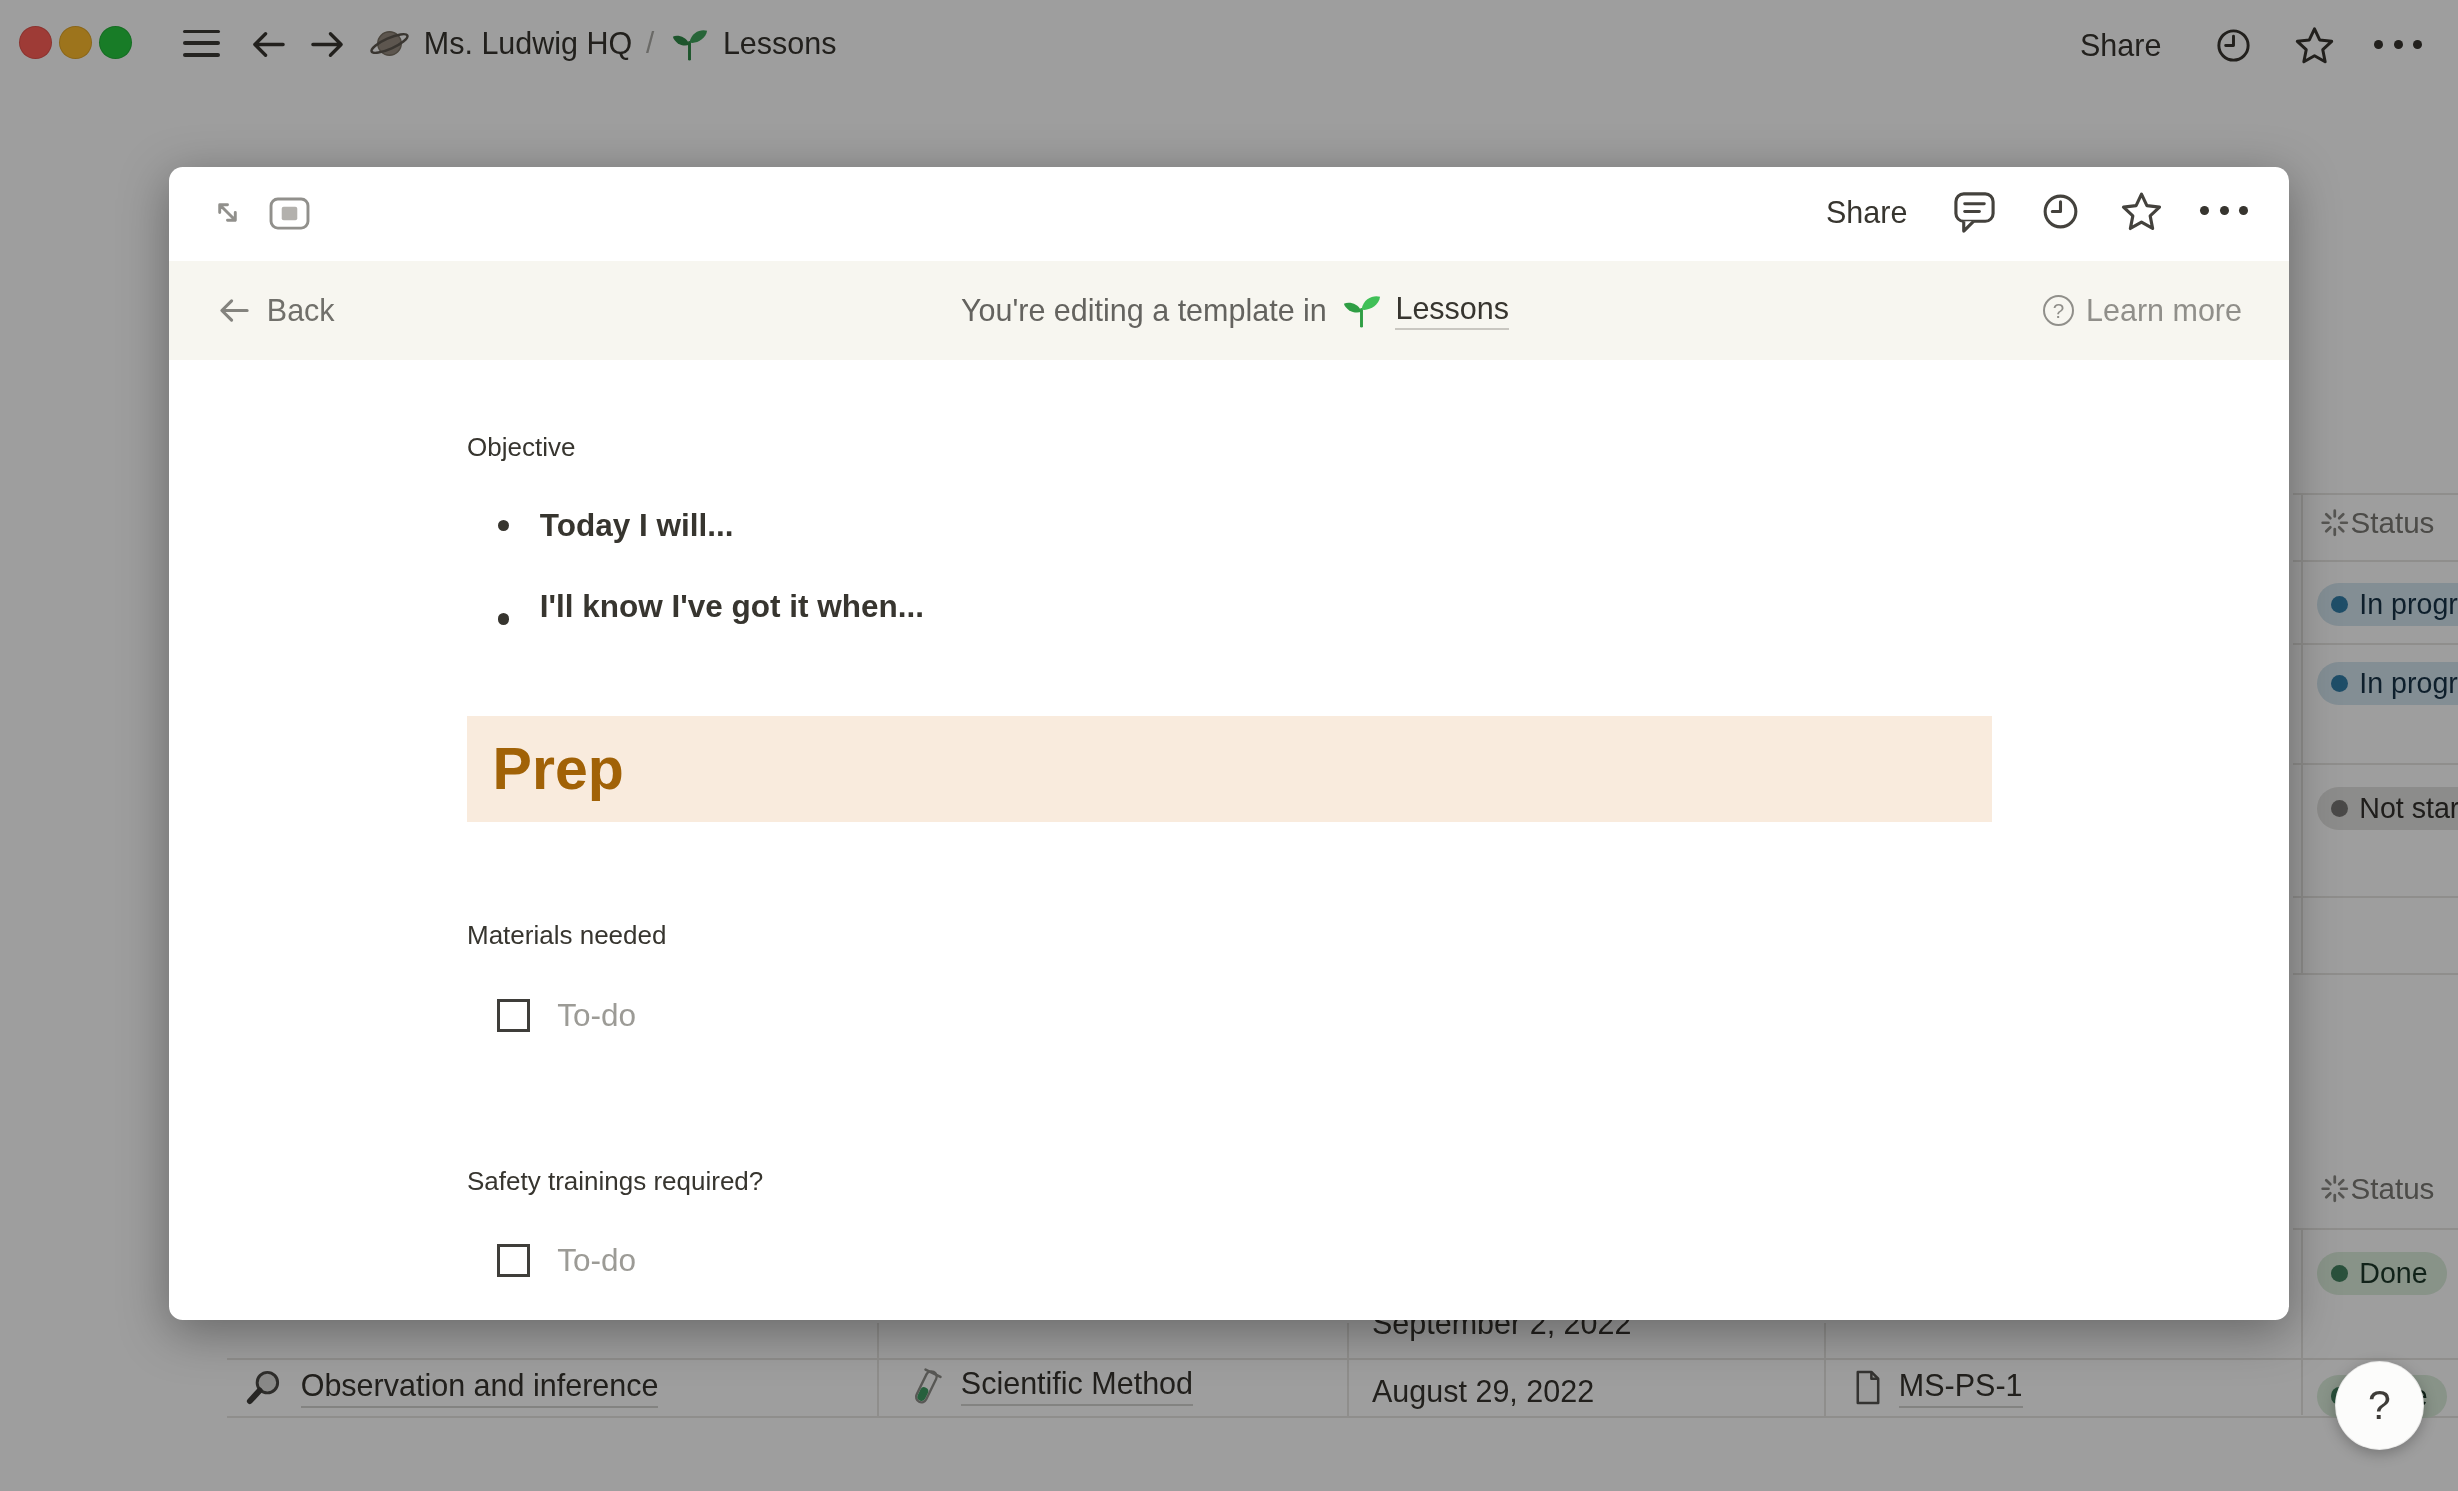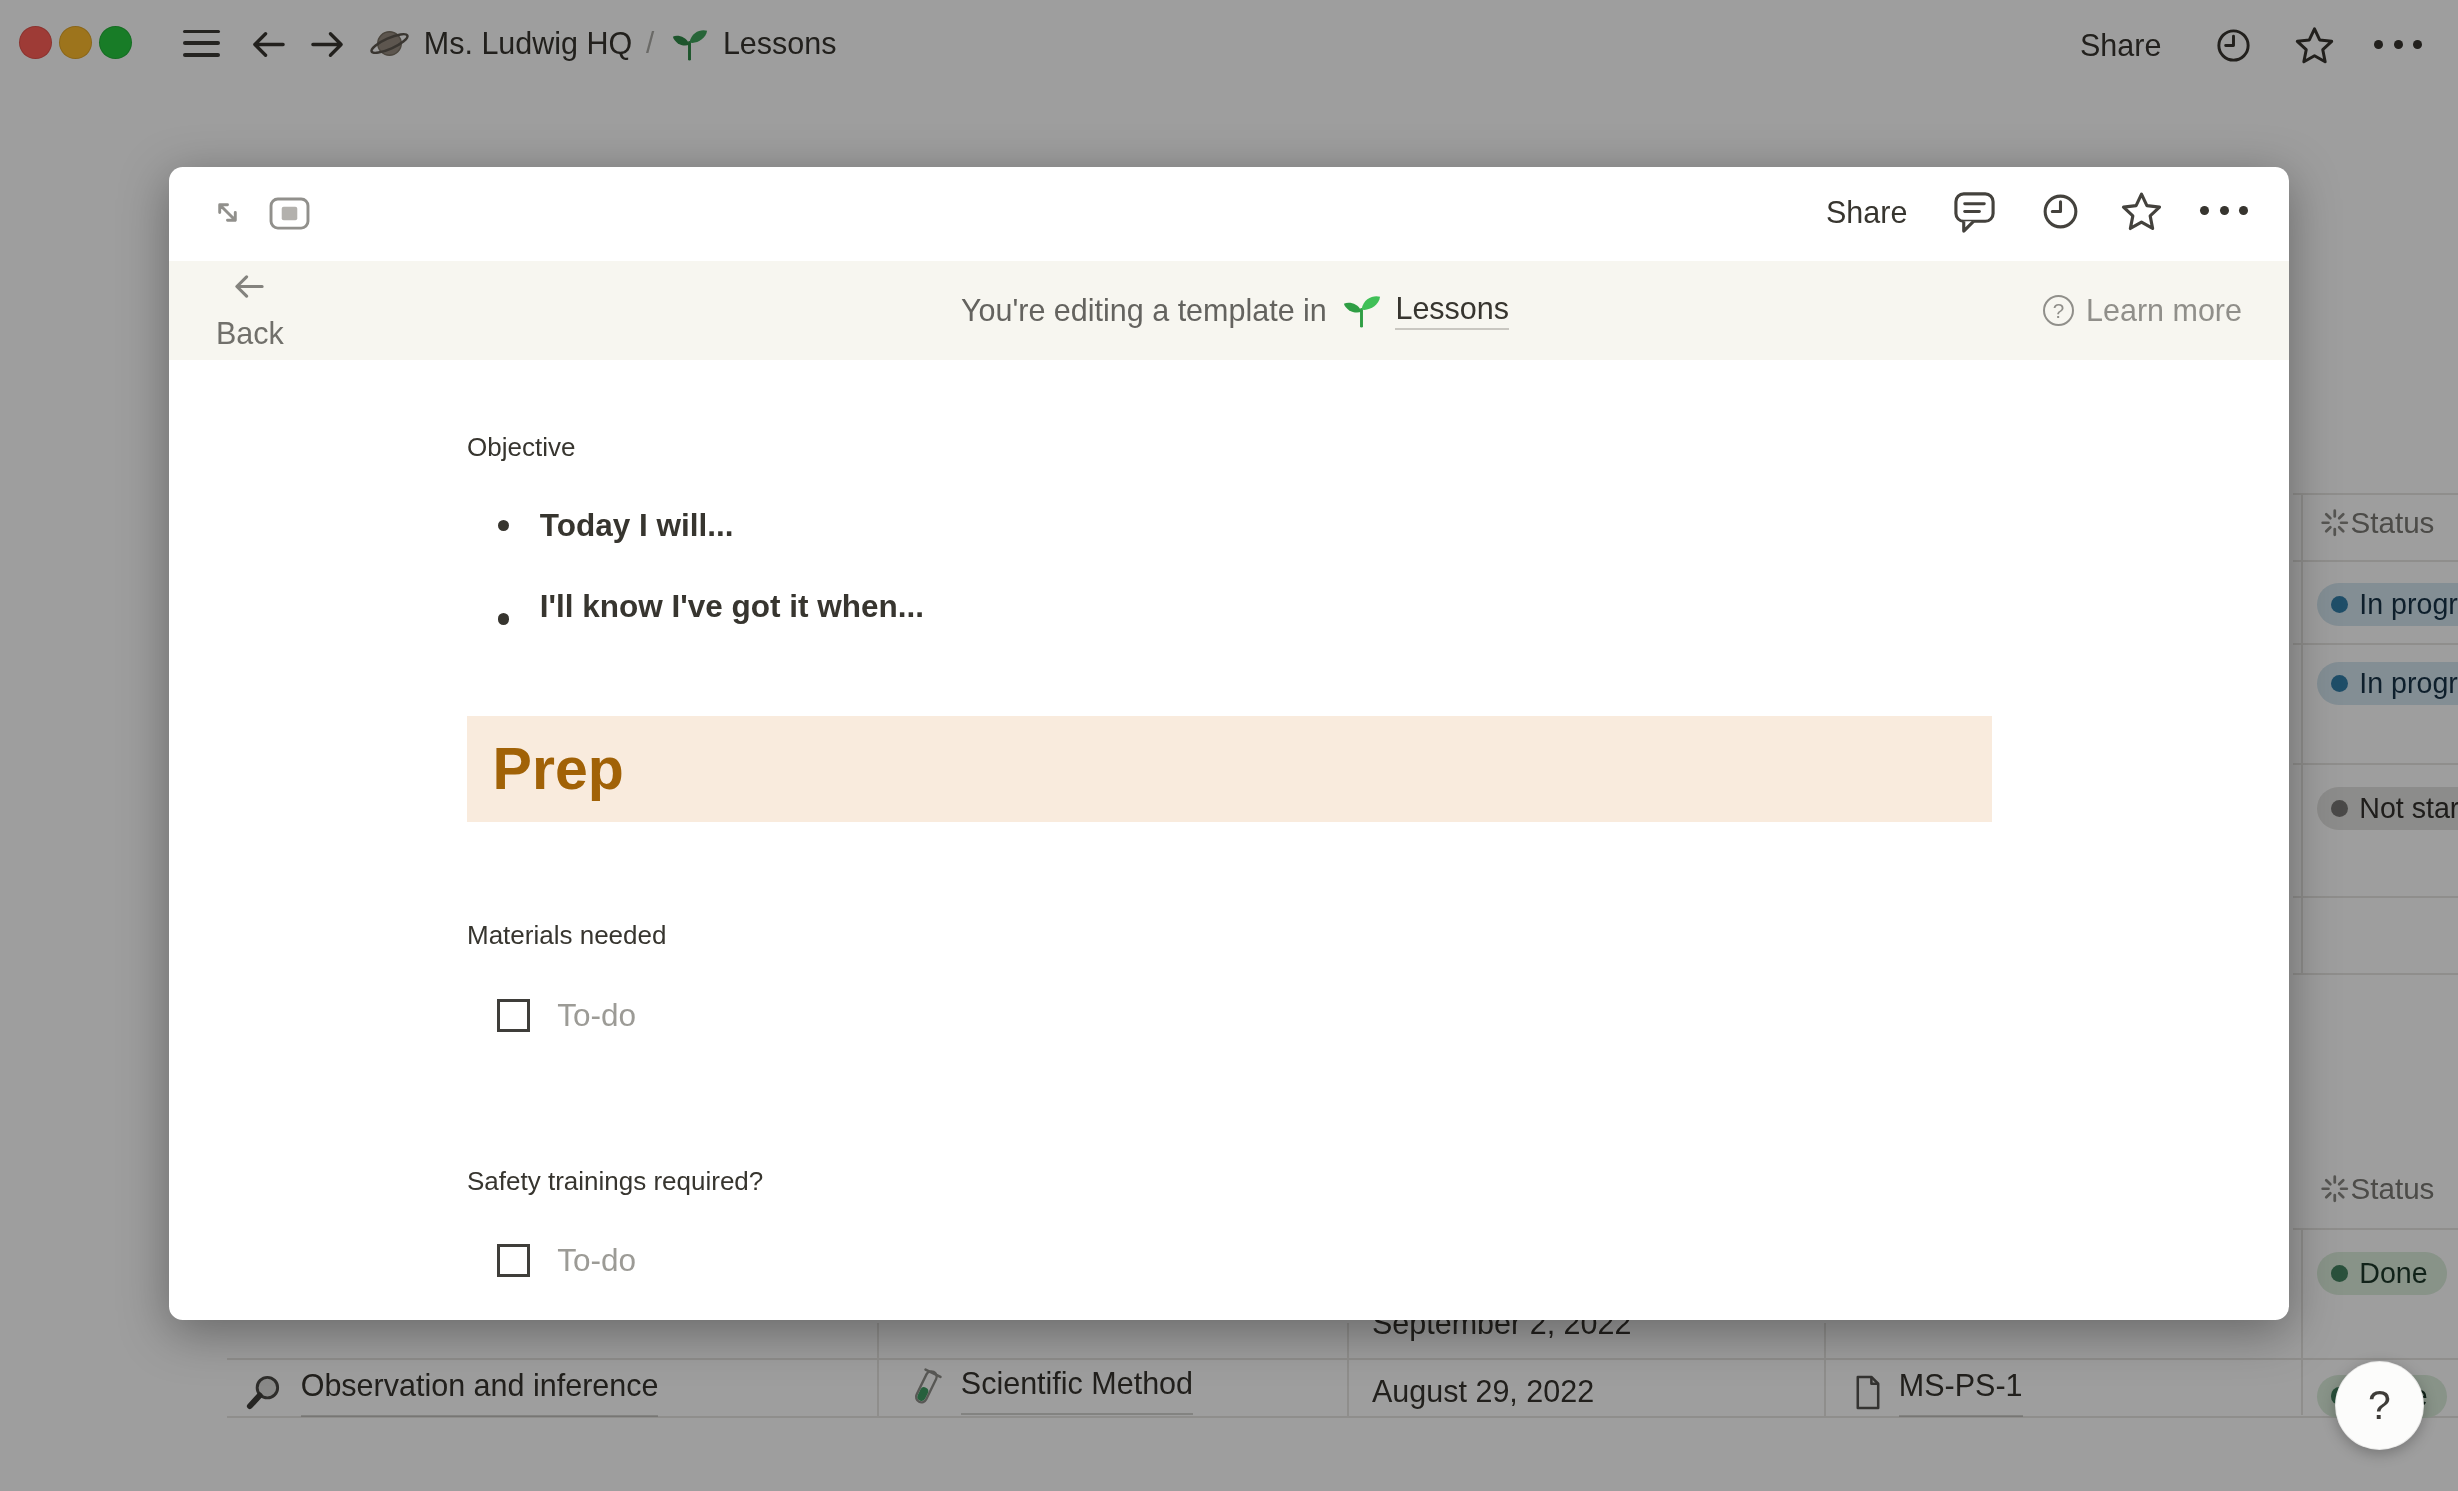--- a/index.html
+++ b/index.html
@@ -24,30 +24,30 @@
   .pill{display:inline-flex;align-items:center;height:43px;border-radius:21.7px;
         padding:0 19.7px 0 13.8px;font-size:28.6px;white-space:nowrap;}
   .pill i{width:17.7px;height:17.7px;border-radius:50%;margin-right:10.8px;flex:none;}
   .pill.in_progress{background:#D3E5EF;color:#183347;}
   .pill.in_progress i{background:#337EA9;}
   .pill.not_started{background:#E3E2E0;color:#32302C;}
   .pill.not_started i{background:#787774;}
   .pill.done{background:#DBEDDB;color:#1C3829;}
   .pill.done i{background:#448361;}
   .cell-text{font-size:30.5px;color:#37352F;white-space:nowrap;}
-  .cell-strong{font-weight:500;border-bottom:2px solid rgba(55,53,47,.22);padding-bottom:12px;}
+  .cell-strong{font-weight:500;border-bottom:2px solid rgba(55,53,47,.22);padding-bottom:3px;}
   
   .overlay{position:absolute;inset:0;background:rgba(0,0,0,0.38);z-index:5;}
   
   .modal{position:absolute;left:169px;top:167px;width:2120px;height:1153px;background:#FFFFFF;
          border-radius:13.8px;z-index:10;box-shadow:0 11.8px 49px rgba(0,0,0,.35);overflow:hidden;}
   .m-share{font-size:30.5px;font-weight:500;color:#37352F;}
   .banner{position:absolute;left:0;top:94px;width:2120px;height:99px;background:#F7F6F0;
           display:flex;align-items:center;justify-content:space-between;padding:0 47px;box-sizing:border-box;}
-  .banner-back{display:flex;align-items:center;gap:13.8px;font-size:30.5px;color:#71706B;flex-direction:column;}
+  .banner-back{display:flex;align-items:center;gap:13.8px;font-size:30.5px;color:#71706B;}
   .banner-center{position:absolute;left:12px;right:0;display:flex;align-items:center;justify-content:center;gap:12.8px;pointer-events:none;}
   .banner-msg{font-size:30.5px;color:#64635F;}
   .banner-target{font-size:30.5px;font-weight:500;color:#37352F;border-bottom:2px solid #C9C7C1;padding-bottom:2px;pointer-events:auto;}
   .banner-learn{display:flex;align-items:center;gap:11.8px;font-size:30.5px;color:#908F8A;}
   .qcircle{width:31.5px;height:31.5px;border:2.5px solid #908F8A;border-radius:50%;display:flex;
            align-items:center;justify-content:center;font-size:20.7px;color:#908F8A;flex:none;box-sizing:border-box;}
   .h3{font-size:26px;font-weight:400;color:#37352F;line-height:47px;white-space:nowrap;}
   .bullet-row{display:flex;align-items:center;height:45px;}
   .bullet-dot{width:11.8px;height:11.8px;border-radius:50%;background:#37352F;margin:0 30.5px 0 30.5px;flex:none;}
   .bullet-text{font-size:31.5px;font-weight:700;color:#37352F;white-space:nowrap;}

